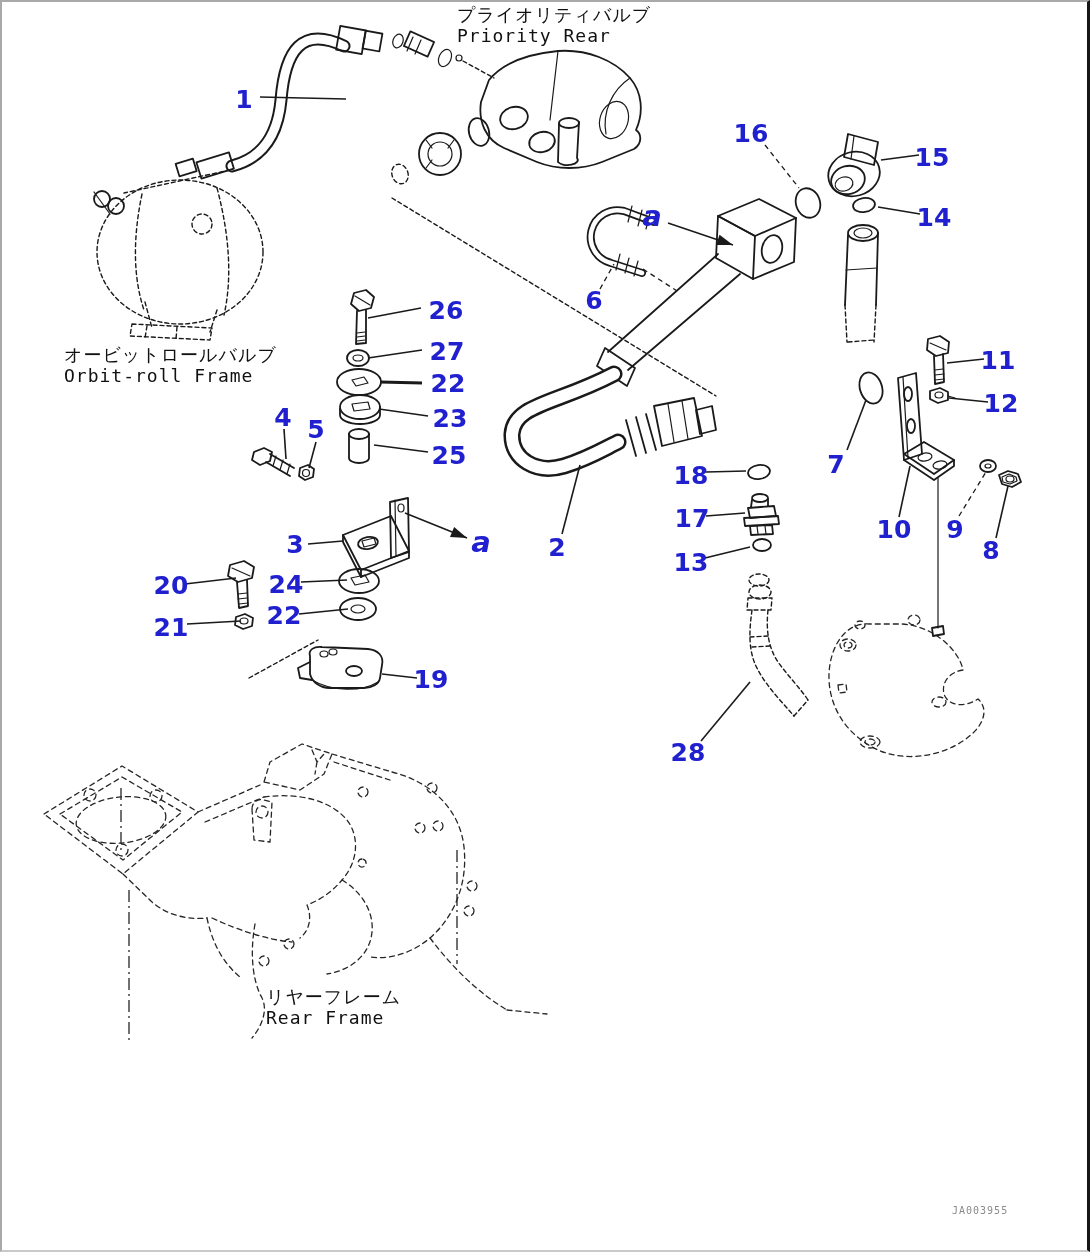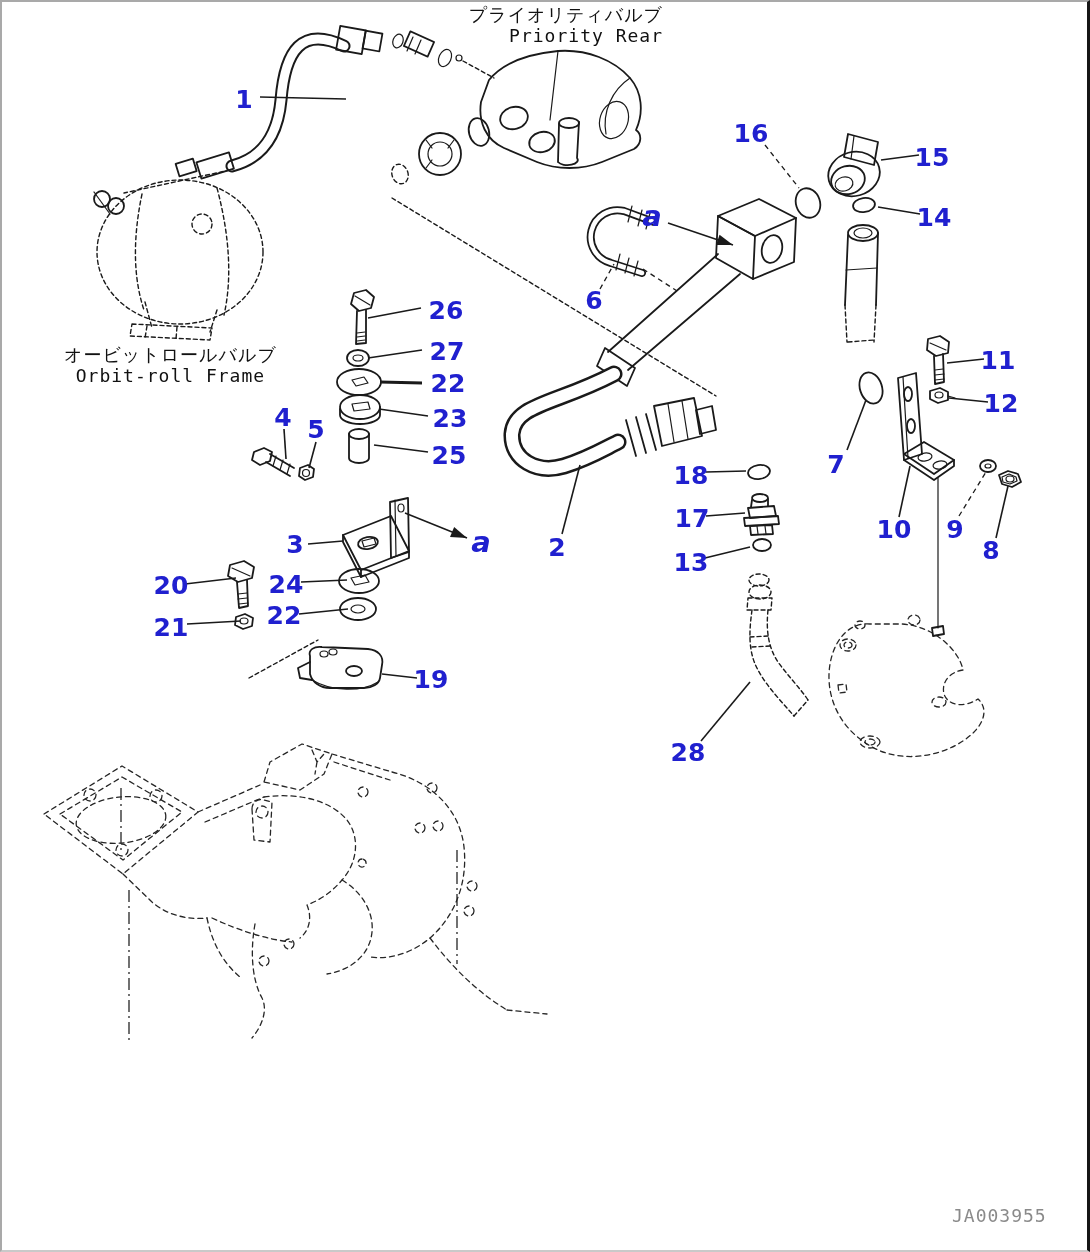--- a/index.html
+++ b/index.html
@@ -20,23 +20,23 @@
   .tube-out{stroke:#1a1a1a;fill:none;stroke-linecap:round;}
   .tube-in{stroke:#ffffff;fill:none;stroke-linecap:round;}
   .leader{stroke:#1a1a1a;stroke-width:1.6;fill:none;}
   .leader.dashed{stroke-dasharray:5 4;stroke-width:1.3;}
   .leader.thick{stroke-width:3;}
   .callout{fill:var(--callout,#2020cf);font:bold 25px "DejaVu Sans",sans-serif;text-anchor:middle;dominant-baseline:central;}
   .view-label{fill:var(--callout,#2020cf);font:bold italic 29px "DejaVu Sans",sans-serif;text-anchor:middle;dominant-baseline:central;}
   .arrowhead{fill:#1a1a1a;stroke:none;}
   
   .dlabel{position:absolute;color:#111;font-family:"DejaVu Sans Mono","DejaVu Sans",monospace;
-          font-size:18px;line-height:21px;letter-spacing:1px;white-space:nowrap;text-align:center;}
+          font-size:18px;line-height:21px;letter-spacing:1px;white-space:nowrap;}
   .drawing-number{position:absolute;left:950px;top:1203px;color:var(--muted,#8a8a8a);
-          font-family:"DejaVu Sans Mono",monospace;font-size:18px;letter-spacing:1px;}
+          font-family:"DejaVu Sans Mono",monospace;font-size:10px;letter-spacing:1px;}
 </style>
 </head>
 <body>
 
 <div class="sheet">
 
   <svg width="1090" height="1252" viewBox="0 0 1090 1252">
 
     <g>
       <line class="sd" x1="390" y1="196" x2="714" y2="394"></line>
@@ -401,23 +401,27 @@
         <text x="686" y="750" class="callout">28</text>
         <line x1="666" y1="221" x2="731" y2="243" class="leader"></line>
         <polygon points="731,243 714.0001126947096,243.06189997920427 717.5322691721029,232.6259831141784" class="arrowhead"></polygon>
         <text x="650" y="214" class="view-label">a</text>
         <line x1="403" y1="511" x2="465" y2="536" class="leader"></line>
         <polygon points="465,536 448.024127494032,535.0945980665365 452.14430978061137,524.8765459958197" class="arrowhead"></polygon>
         <text x="479" y="540" class="view-label">a</text>
       </g>
   </svg>
 
-  <div class="dlabel" style="left:455px;top:2px;width:206px;text-align:right">
+  <div class="dlabel" style="left:455px;top:2px;width:206px;text-align:left">
     <div>プライオリティバルブ</div>
     <div>Priority Rear</div>
   </div>
   <div class="dlabel" style="left:62px;top:342px">
     <div>オービットロールバルブ</div>
     <div>Orbit-roll Frame</div>
   </div>
+  <div class="dlabel" style="left:264px;top:984px">
+    <div>リヤーフレーム</div>
+    <div>Rear Frame</div>
+  </div>
 
   <div class="drawing-number">JA003955</div>
 </div>
 
 </body></html>

